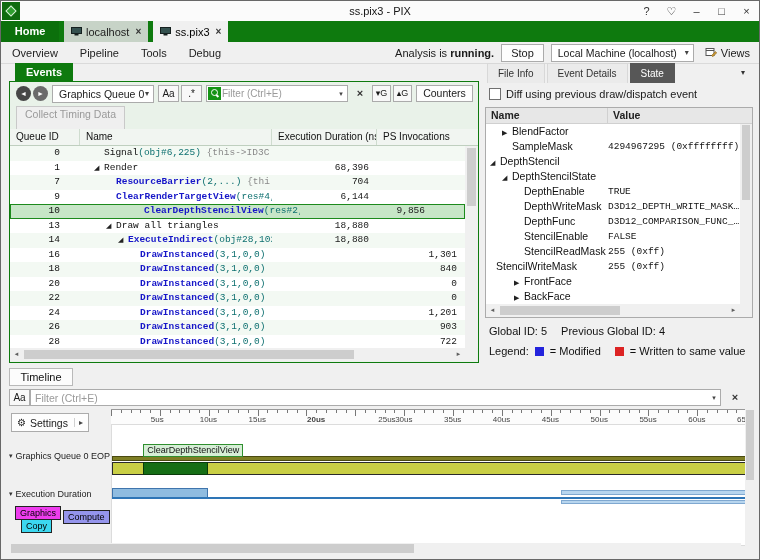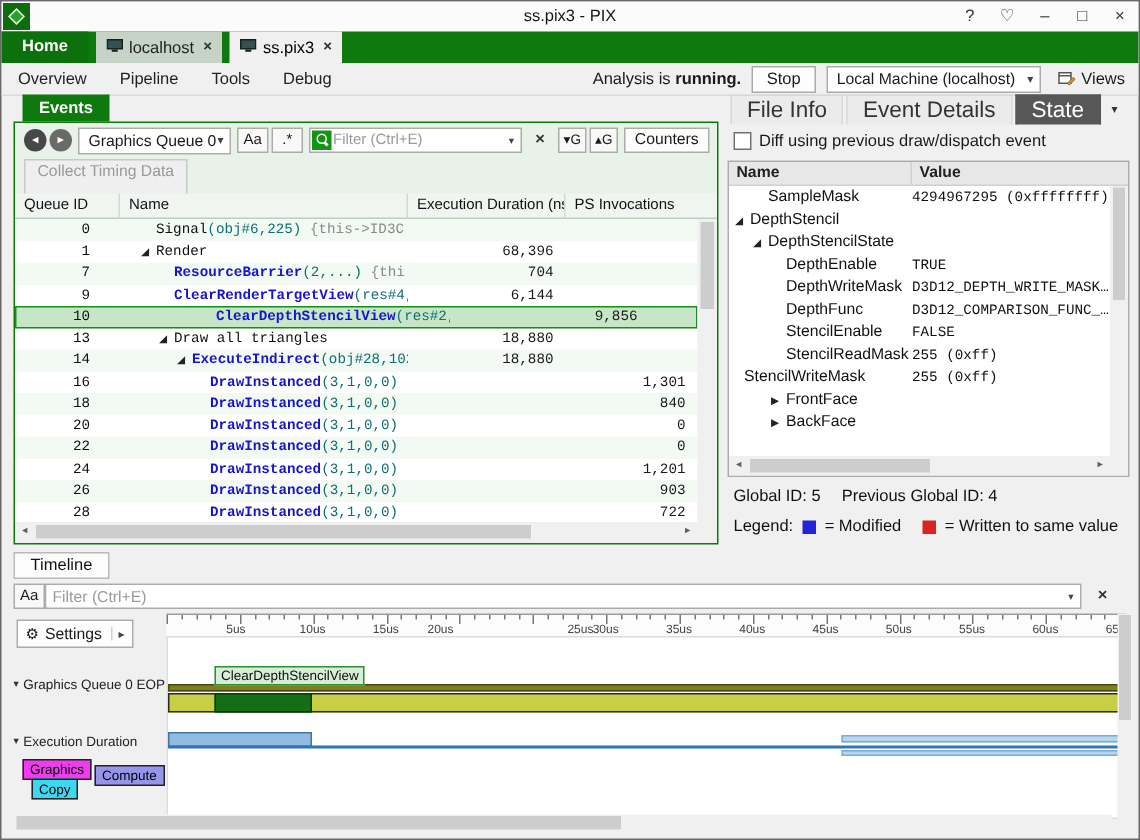--- a/index.html
+++ b/index.html
@@ -75,21 +75,21 @@
   .sb .arr { position:absolute; color:#606060; font-size:6px; line-height:13px; width:13px; text-align:center; }
   .ev-vsb { left:455px; top:64px; width:13px; bottom:14px; }
   .ev-vsb .thumb { left:2px; top:2px; width:9px; height:58px; }
   .ev-hsb { left:0; bottom:1px; width:455px; height:13px; }
   .ev-hsb .thumb { top:2px; left:14px; height:9px; width:330px; }
   .corner { position:absolute; right:1px; bottom:1px; width:13px; height:13px; background:#F0F0F0; }
 
   
   .state-panel { position:absolute; left:484px; top:62px; width:268px; height:300px; }
   .sp-tabs { position:absolute; top:0; left:2px; right:0; height:20px; display:flex; gap:2px; }
-  .sp-tab { padding:0 10px; line-height:19px; font-size:15px; color:#333; background:#EBEBEB; border:1px solid #D8D8D8; border-bottom:none; white-space:nowrap; }
+  .sp-tab { padding:0 10px; line-height:19px; font-size:10px; color:#333; background:#EBEBEB; border:1px solid #D8D8D8; border-bottom:none; white-space:nowrap; }
   .sp-tab.active { background:#575757; color:#fff; border-color:#575757; }
   .sp-tab-dd { position:absolute; right:2px; top:2px; width:16px; height:16px; }
   .sp-tab-dd::after { content:"▾"; display:block; text-align:center; line-height:16px; font-size:8px; color:#333; }
   .sp-check-row { position:absolute; top:25px; left:4px; display:flex; align-items:center; gap:5px; font-size:11px; color:#1A1A1A; }
   .checkbox { width:12px; height:12px; border:1px solid #707070; background:#fff; flex:none; }
   .sp-table { position:absolute; left:0; top:44px; width:268px; height:211px; border:1px solid #ABABAB; background:#fff; }
   .sp-header { display:flex; height:16px; background:#E7E7E7; border-bottom:1px solid #D0D0D0; font-size:10.5px; font-weight:bold; color:#222; }
   .sp-h-name { width:122px; padding-left:5px; border-right:1px solid #D0D0D0; line-height:15px; }
   .sp-h-value { flex:1; padding-left:5px; line-height:15px; }
   .sp-rows { position:absolute; left:0; top:16px; width:254px; height:180px; overflow:hidden; }
@@ -323,20 +323,24 @@
     <div class="sp-check-row">
       <div class="checkbox"></div>
       <span>Diff using previous draw/dispatch event</span>
     </div>
     <div class="sp-table">
       <div class="sp-header">
         <div class="sp-h-name">Name</div>
         <div class="sp-h-value">Value</div>
       </div>
       <div class="sp-rows">
+          <div class="sp-row">
+            <div class="sp-name" style="padding-left: 16px;"><span class="tree-tri">▶</span><span>BlendFactor</span></div>
+            <div class="sp-value"></div>
+          </div>
           <div class="sp-row">
             <div class="sp-name" style="padding-left: 16px;"><span class="tree-sp"></span><span>SampleMask</span></div>
             <div class="sp-value">4294967295 (0xffffffff)</div>
           </div>
           <div class="sp-row">
             <div class="sp-name" style="padding-left: 4px;"><span class="tree-tri">◢</span><span>DepthStencil</span></div>
             <div class="sp-value"></div>
           </div>
           <div class="sp-row">
             <div class="sp-name" style="padding-left: 16px;"><span class="tree-tri">◢</span><span>DepthStencilState</span></div>
@@ -487,21 +491,21 @@
         <div class="tick minor" style="left: 576.489px;"></div>
         <div class="tick major" style="left: 586.26px;"></div>
         <div class="tick minor" style="left: 596.031px;"></div>
         <div class="tick minor" style="left: 605.802px;"></div>
         <div class="tick minor" style="left: 615.573px;"></div>
         <div class="tick minor" style="left: 625.344px;"></div>
         <div class="tick major" style="left: 635.115px;"></div>
         <div class="tick-label" style="left: 39.855px;">5us</div>
         <div class="tick-label" style="left: 88.7099px;">10us</div>
         <div class="tick-label" style="left: 137.565px;">15us</div>
-        <div class="tick-label" style="left: 174px;">20us</div>
+        <div class="tick-label" style="left: 196px; font-weight: bold;">20us</div>
         <div class="tick-label" style="left: 235.275px; margin-left: 32px;">25us</div>
         <div class="tick-label" style="left: 284.13px;">30us</div>
         <div class="tick-label" style="left: 332.985px;">35us</div>
         <div class="tick-label" style="left: 381.84px;">40us</div>
         <div class="tick-label" style="left: 430.695px;">45us</div>
         <div class="tick-label" style="left: 479.55px;">50us</div>
         <div class="tick-label" style="left: 528.405px;">55us</div>
         <div class="tick-label" style="left: 577.26px;">60us</div>
         <div class="tick-label" style="left: 626.115px;">65us</div>
       </div>

